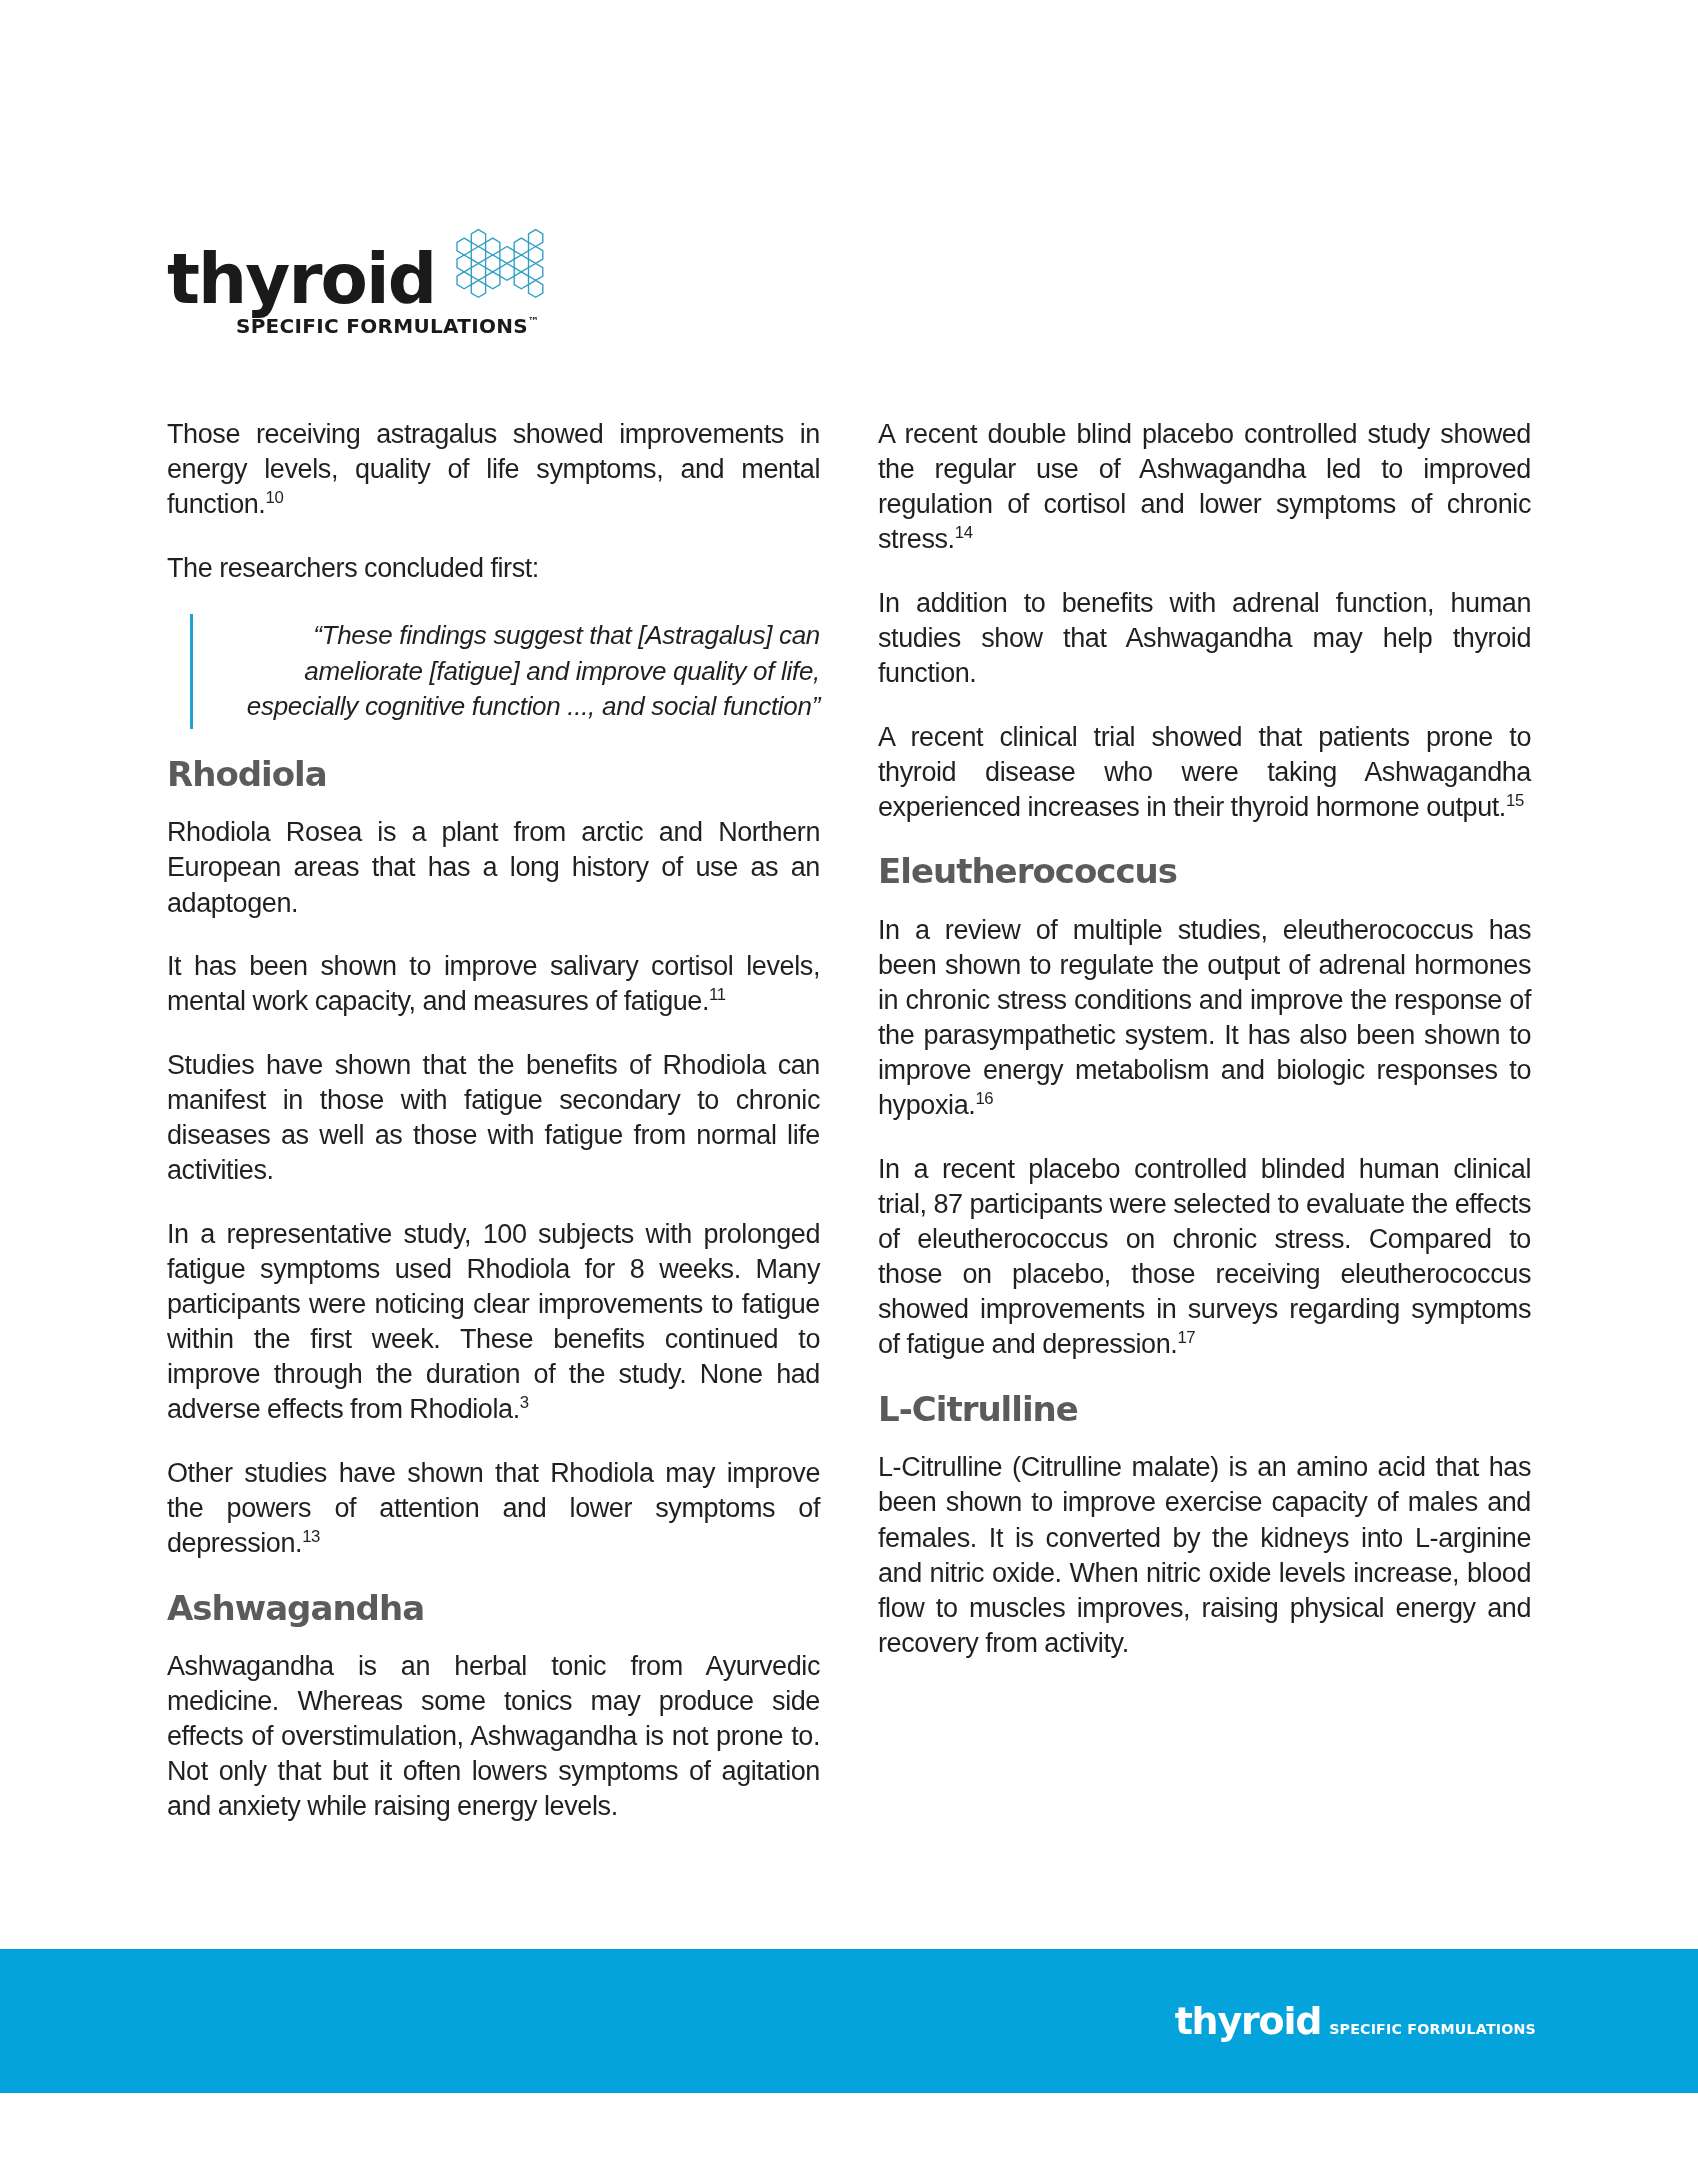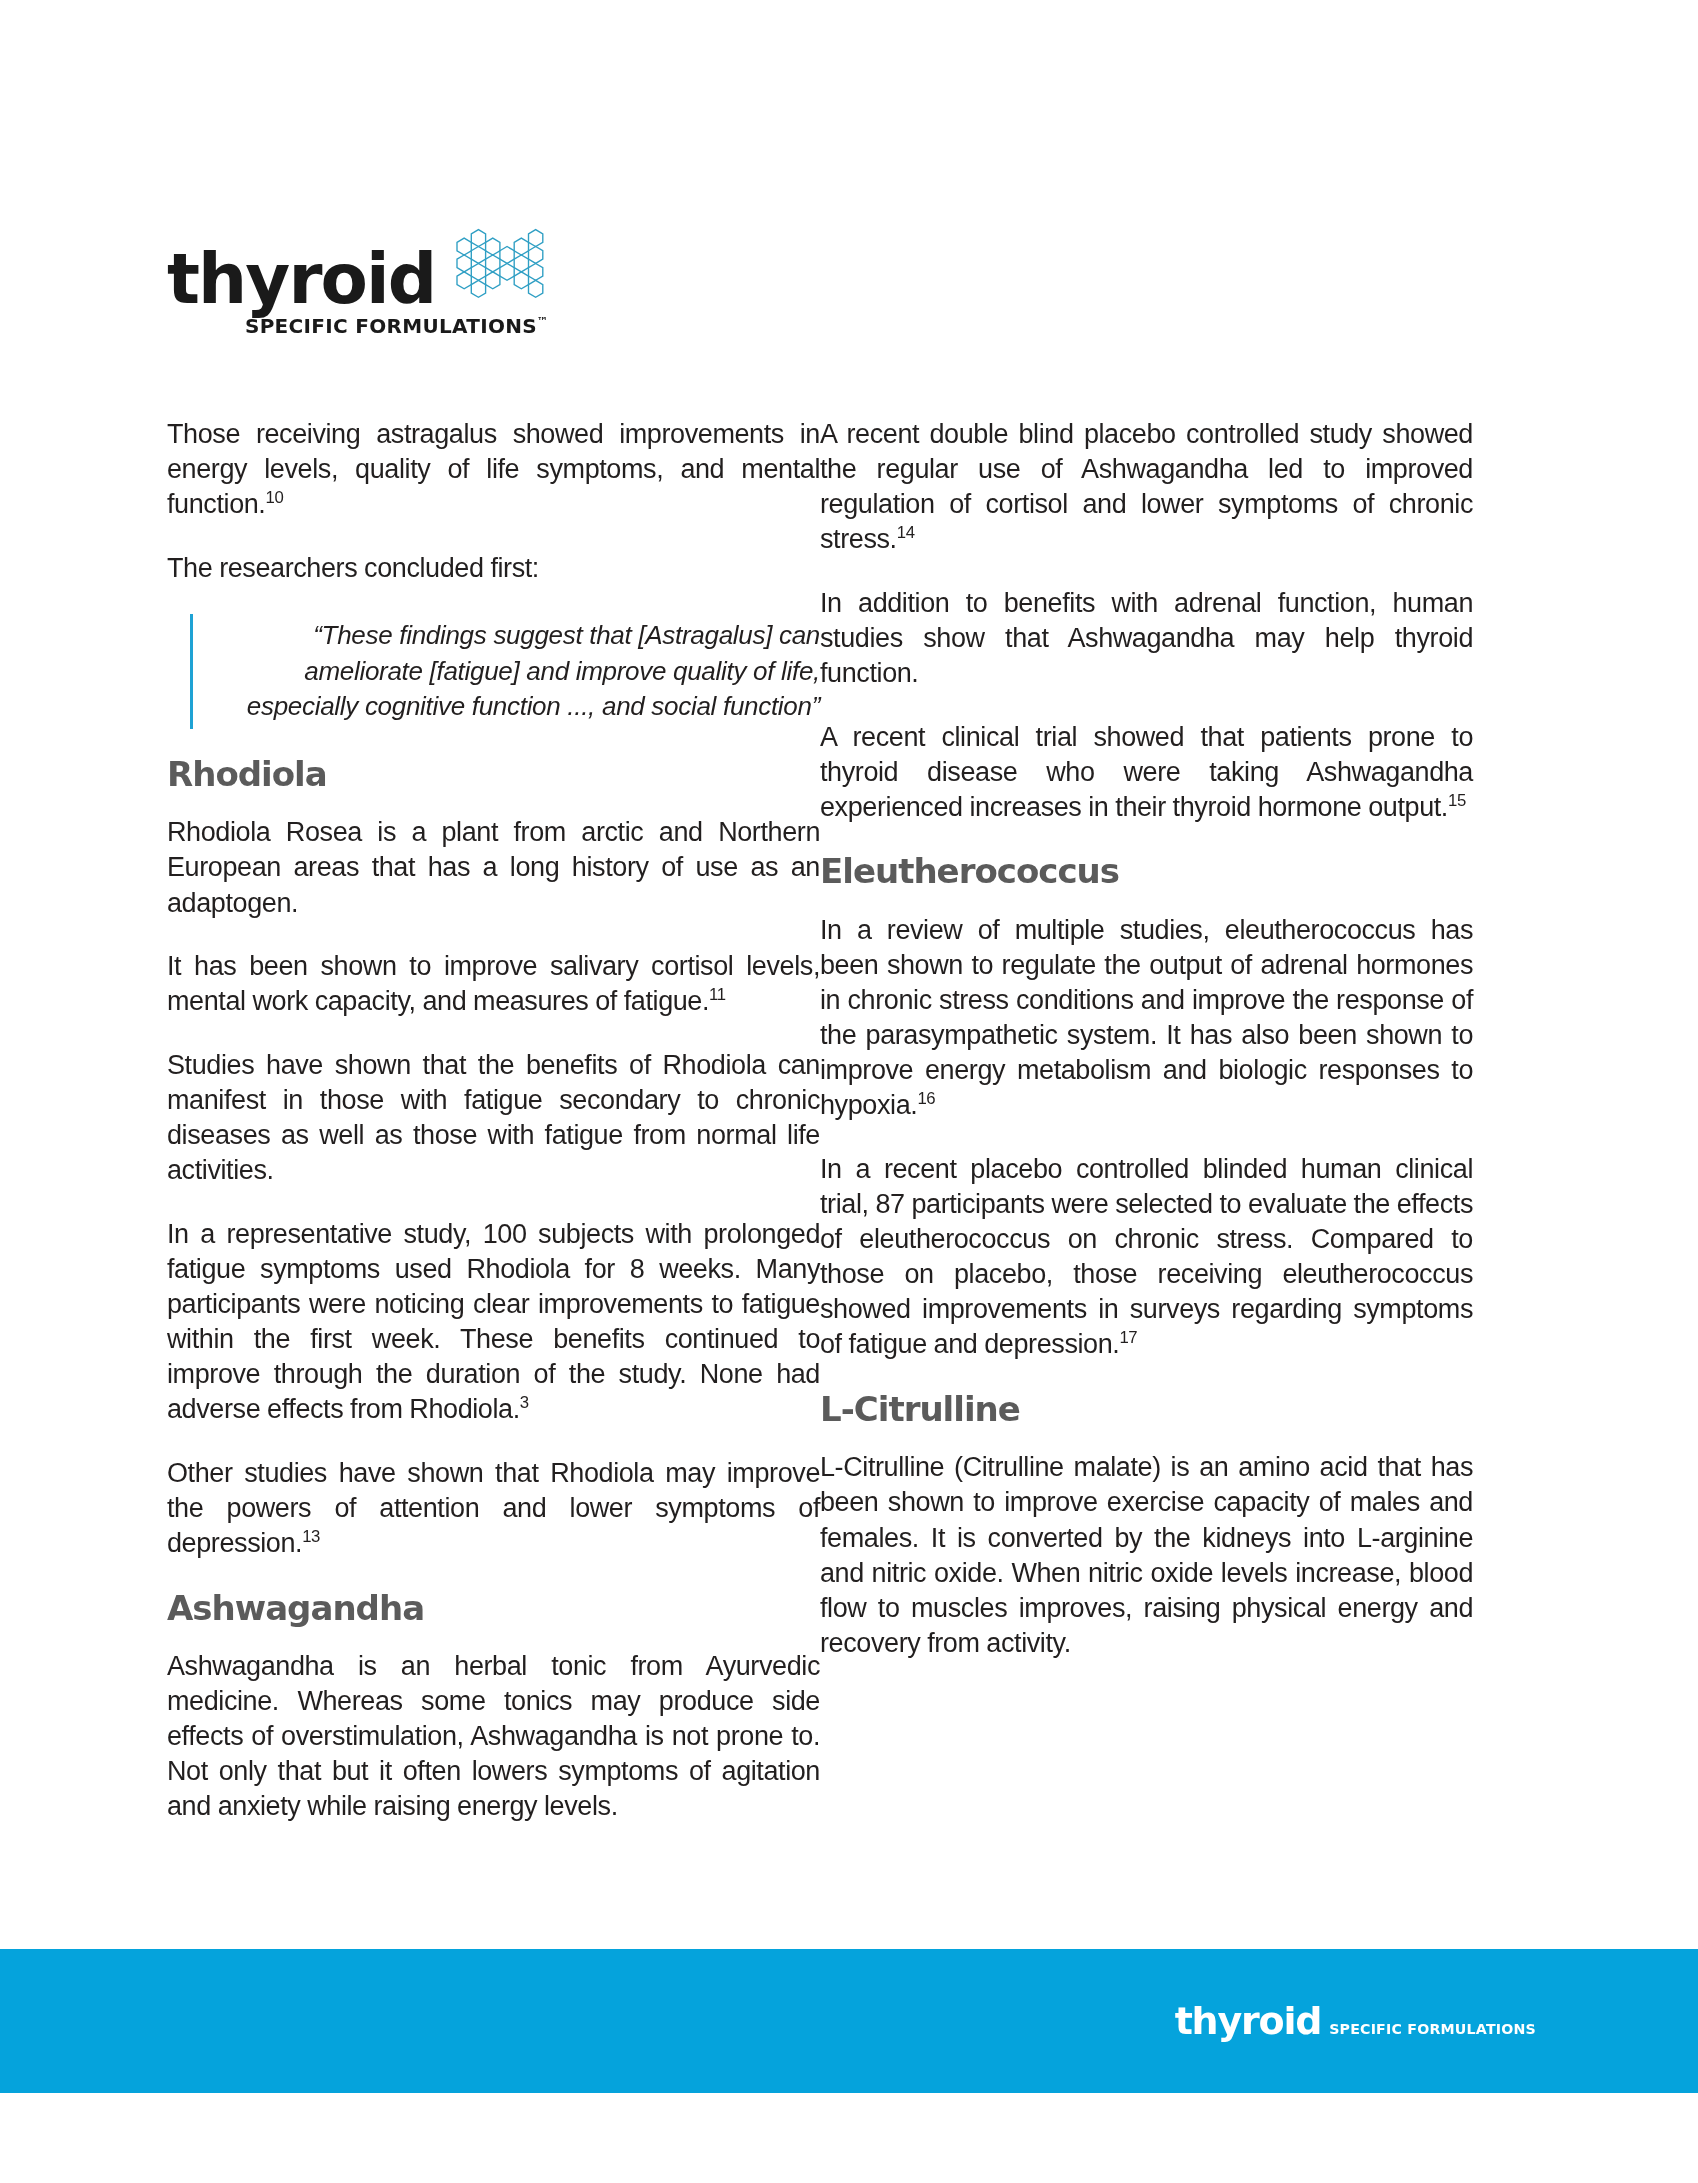--- a/index.html
+++ b/index.html
@@ -49,33 +49,35 @@
     margin-bottom: 3.9px;
   }
   .logo-sub {
     align-self: flex-end;
     font-family: "DejaVu Sans", sans-serif;
     font-weight: 700;
     font-size: 20px;
     letter-spacing: 0.3px;
     color: #1a1a1a;
     margin-top: 3.9px;
+    margin-right: 9px;
   }
   .logo-sub .tm {
     font-size: 11px;
     vertical-align: super;
   }
 
   
   .columns {
     position: absolute;
     left: 167px;
     top: 417px;
     width: 1365px;
     display: flex;
+    gap: 58px;
   }
   .col {
     width: 653px;
   }
 
   p.body {
     margin: 0 0 28.5px 0;
     font-family: "Liberation Sans", sans-serif;
     font-size: 27px;
     line-height: 1.30;

